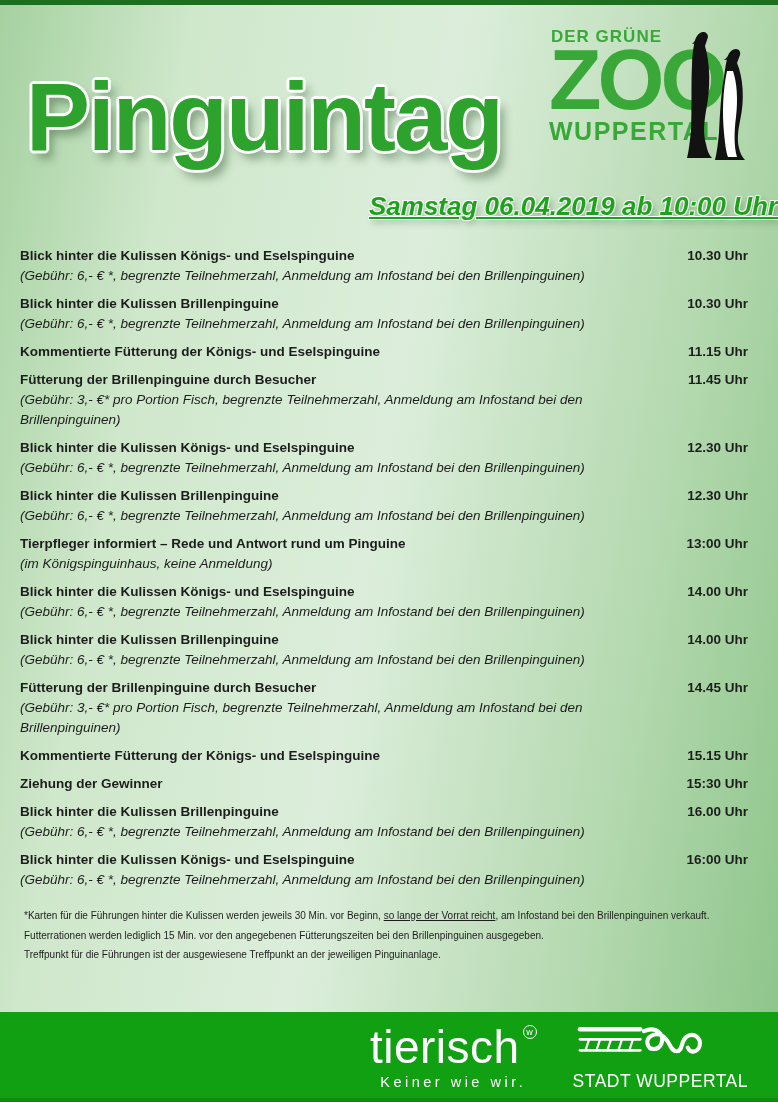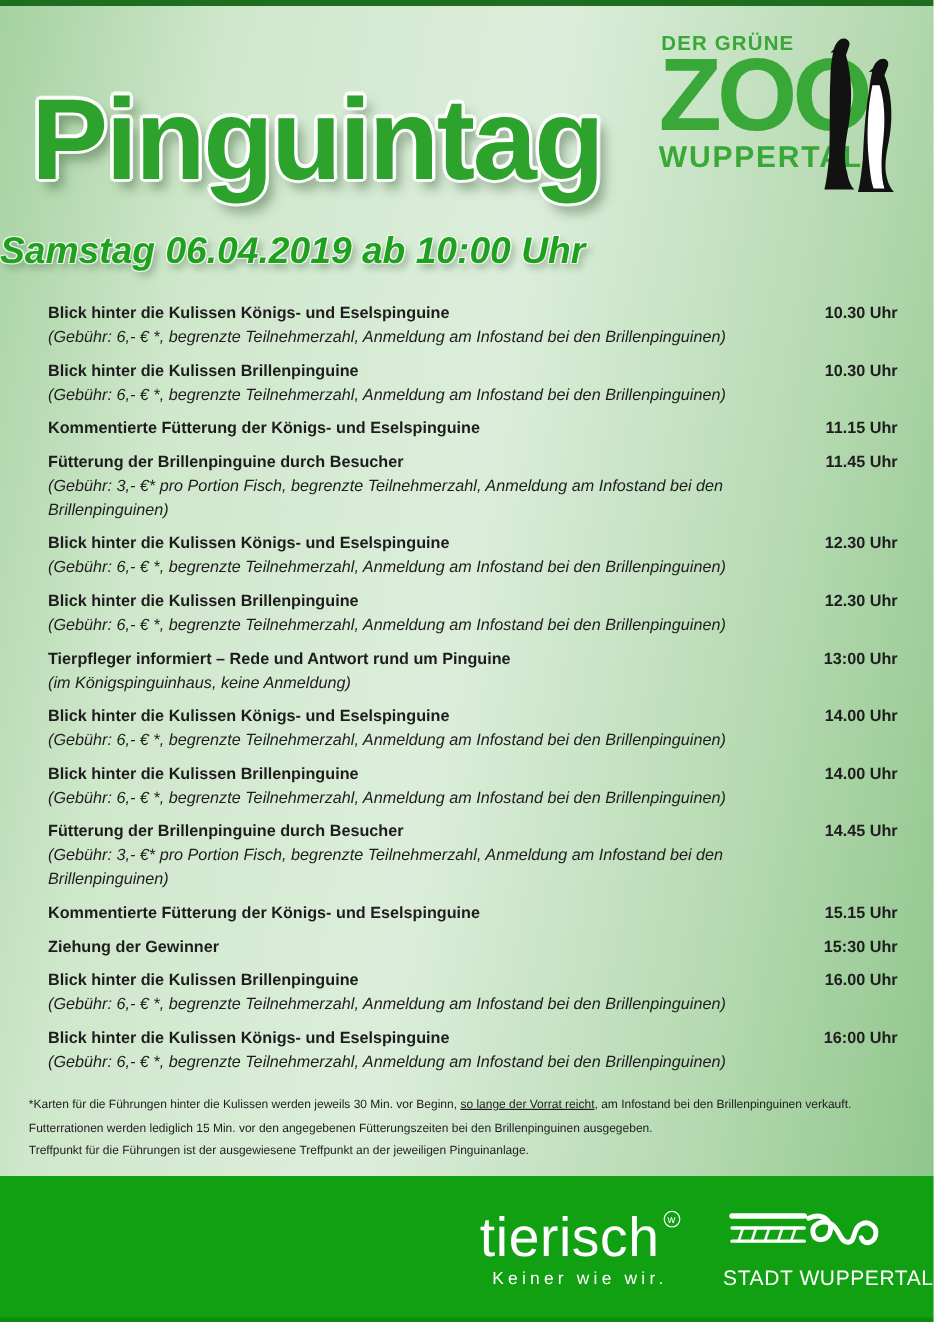--- a/index.html
+++ b/index.html
@@ -27,38 +27,39 @@
       -3px 0 0 rgba(255,255,255,.85), 3px 0 0 rgba(255,255,255,.85),
        6px 8px 10px rgba(40,80,40,.45);
     white-space:nowrap;
   }
   .zoo-logo{position:absolute;right:24px;top:22px;width:205px;color:var(--logo-green);}
   .logo-top{font-size:17px;font-weight:bold;letter-spacing:1px;margin-left:2px;margin-bottom:-8px;}
   .logo-zoo{font-size:86px;font-weight:900;line-height:0.95;letter-spacing:-4px;}
   .logo-wuppertal{font-size:25px;font-weight:bold;letter-spacing:1.5px;margin-top:-4px;text-align:left;}
   .penguins{position:absolute;right:-4px;top:4px;width:112px;height:132px;z-index:2;}
   .subtitle{
-    text-align:left;font-size:31px;font-weight:bold;font-style:italic;
+    text-align:right;font-size:26px;font-weight:bold;font-style:italic;
     color:var(--subtitle-green);margin-top:6px;
     text-shadow:-1px -1px 0 rgba(255,255,255,.7),1px -1px 0 rgba(255,255,255,.7),
       -1px 1px 0 rgba(255,255,255,.7),1px 1px 0 rgba(255,255,255,.7),
       3px 4px 6px rgba(40,80,40,.4);
-  }
-  .schedule{margin:24px 30px 0 40px;}
+    text-decoration:underline;
+  }
+  .schedule{margin:24px 30px 0 20px;}
   .entry{margin-bottom:8px;}
   .entry-row{display:flex;align-items:baseline;}
   .entry-title{font-weight:bold;font-size:13.5px;line-height:20px;flex:1;}
   .entry-time{font-weight:bold;font-size:13.5px;line-height:20px;white-space:nowrap;}
   .entry-details{font-style:italic;font-size:13.5px;line-height:20px;max-width:592px;}
   .footnote{margin:16px 30px 0 24px;font-size:10px;line-height:19.5px;}
   .footnote p + p{margin-top:0;}
   .underlined{text-decoration:underline;}
   .footer{
-    position:absolute;left:0;bottom:0;width:778px;height:122px;background:var(--footer-bg);
-    display:flex;align-items:center;justify-content:flex-end;gap:36px;
+    position:absolute;left:0;bottom:0;width:778px;height:90px;background:var(--footer-bg);
+    display:flex;align-items:center;justify-content:flex-end;gap:36px;padding-right:30px;
   }
   .footer::after{content:"";position:absolute;left:0;bottom:0;width:100%;height:4px;background:rgba(0,0,0,.12);}
   .tierisch{display:flex;flex-direction:column;align-items:center;color:#fff;}
   .tierisch-row{display:flex;align-items:flex-start;}
   .tierisch-text{font-size:46px;line-height:1;letter-spacing:0.5px;}
   .brand-mark{
     width:14px;height:14px;border:1.5px solid #fff;border-radius:50%;
     display:inline-flex;align-items:center;justify-content:center;
     font-size:9px;line-height:1;margin:1px 0 0 3px;
   }

